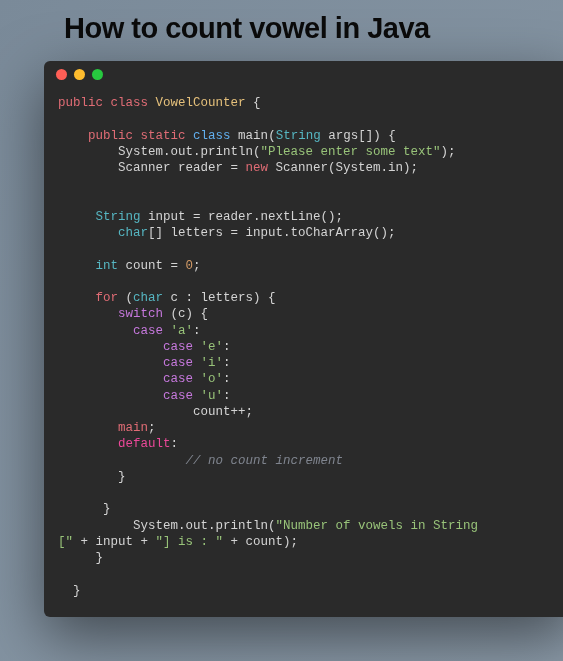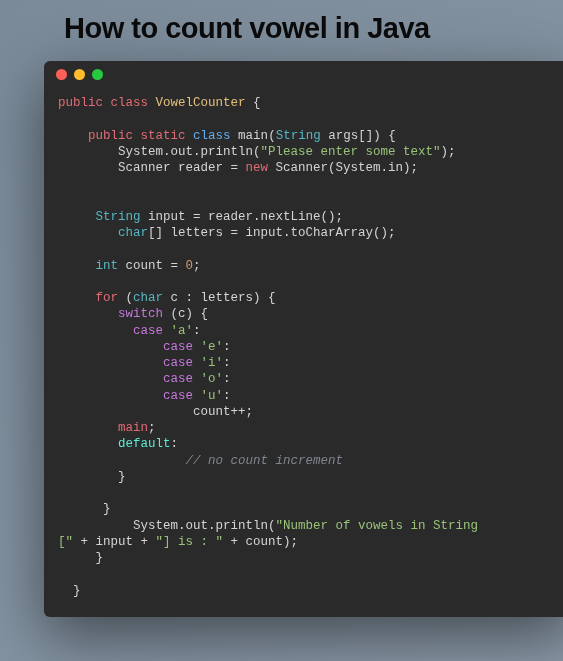--- a/index.html
+++ b/index.html
@@ -53,21 +53,21 @@
   .kw-type { color: #56b6c2; }
   .kw-void { color: #61afef; }
   .kw-new { color: #e06c75; font-family: Liberation Mono, monospace; }
   .class-name { color: #e5c07b; }
   .string { color: #98c379; }
   .num { color: #d19a66; }
   .kw-ctrl { color: #e06c75; }
   .kw-switch { color: #c678dd; }
   .kw-case { color: #c678dd; text-align: right; }
   .kw-break { color: #e06c75; }
-  .kw-default { color: #5eead4; }
+  .kw-default { color: #ec4899; }
   .char { color: #98c379; }
   .comment { color: #7f848e; font-style: italic; }
 </style>
 </head>
 <body>
 
 <div class="page-title">How to count vowel in Java</div>
 
 <div class="terminal">
   <div class="titlebar">

